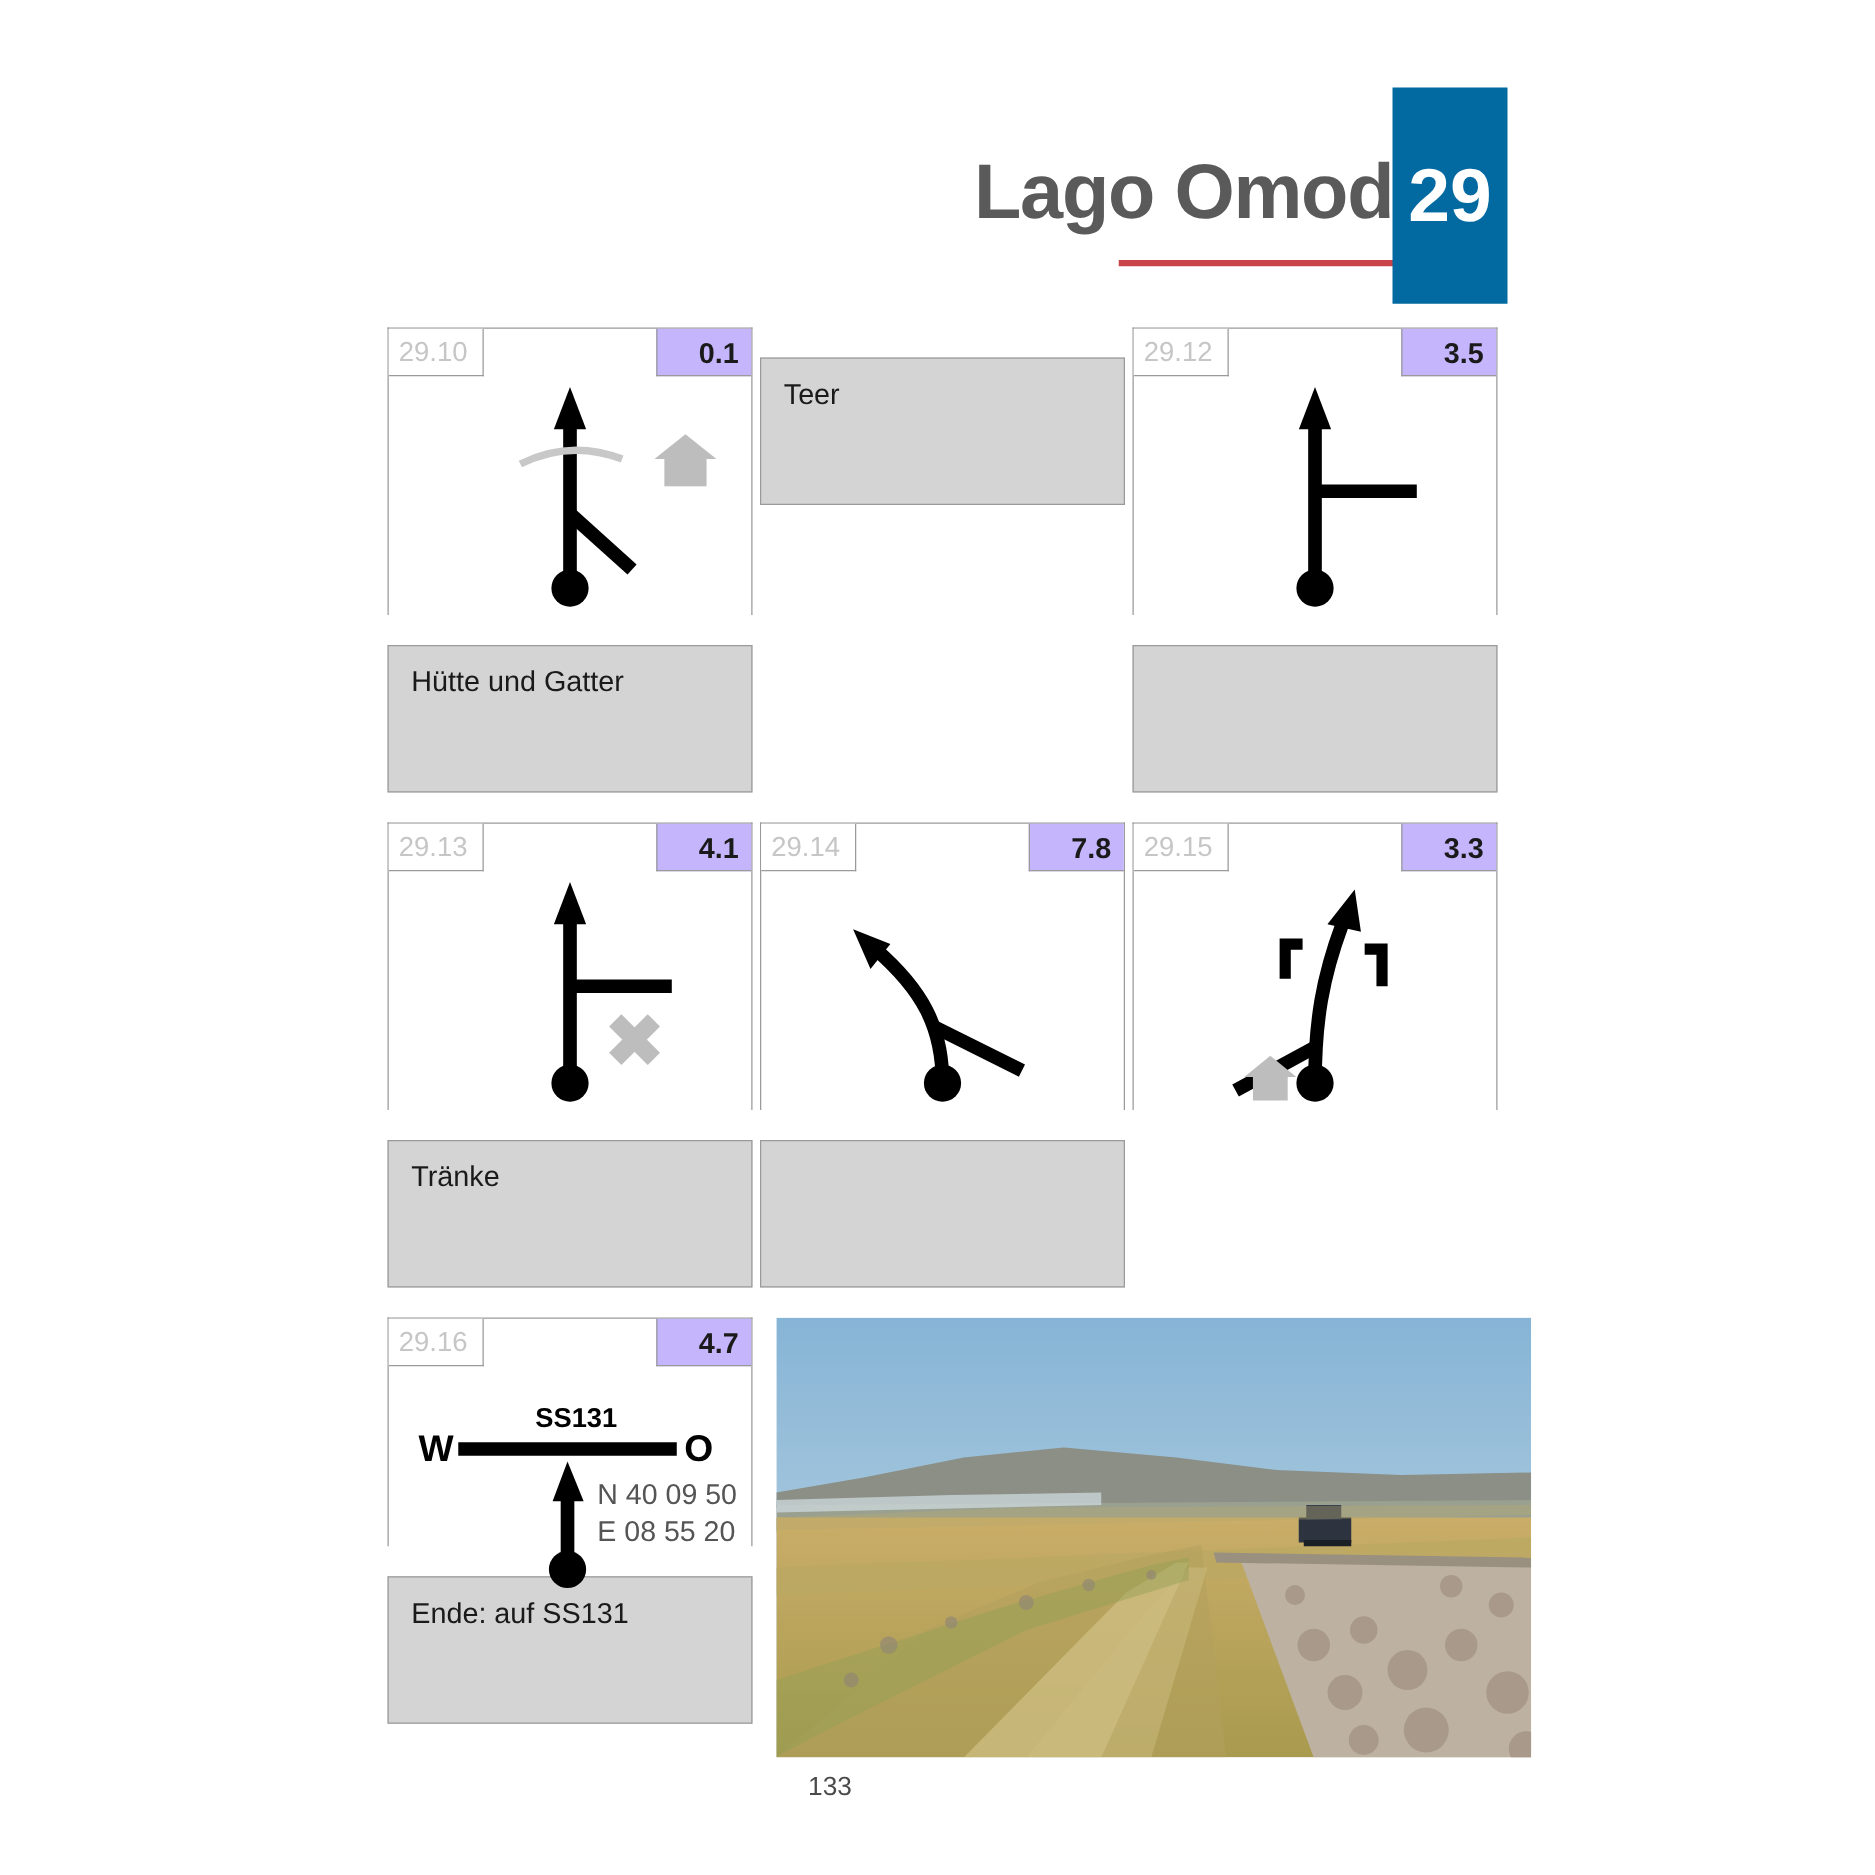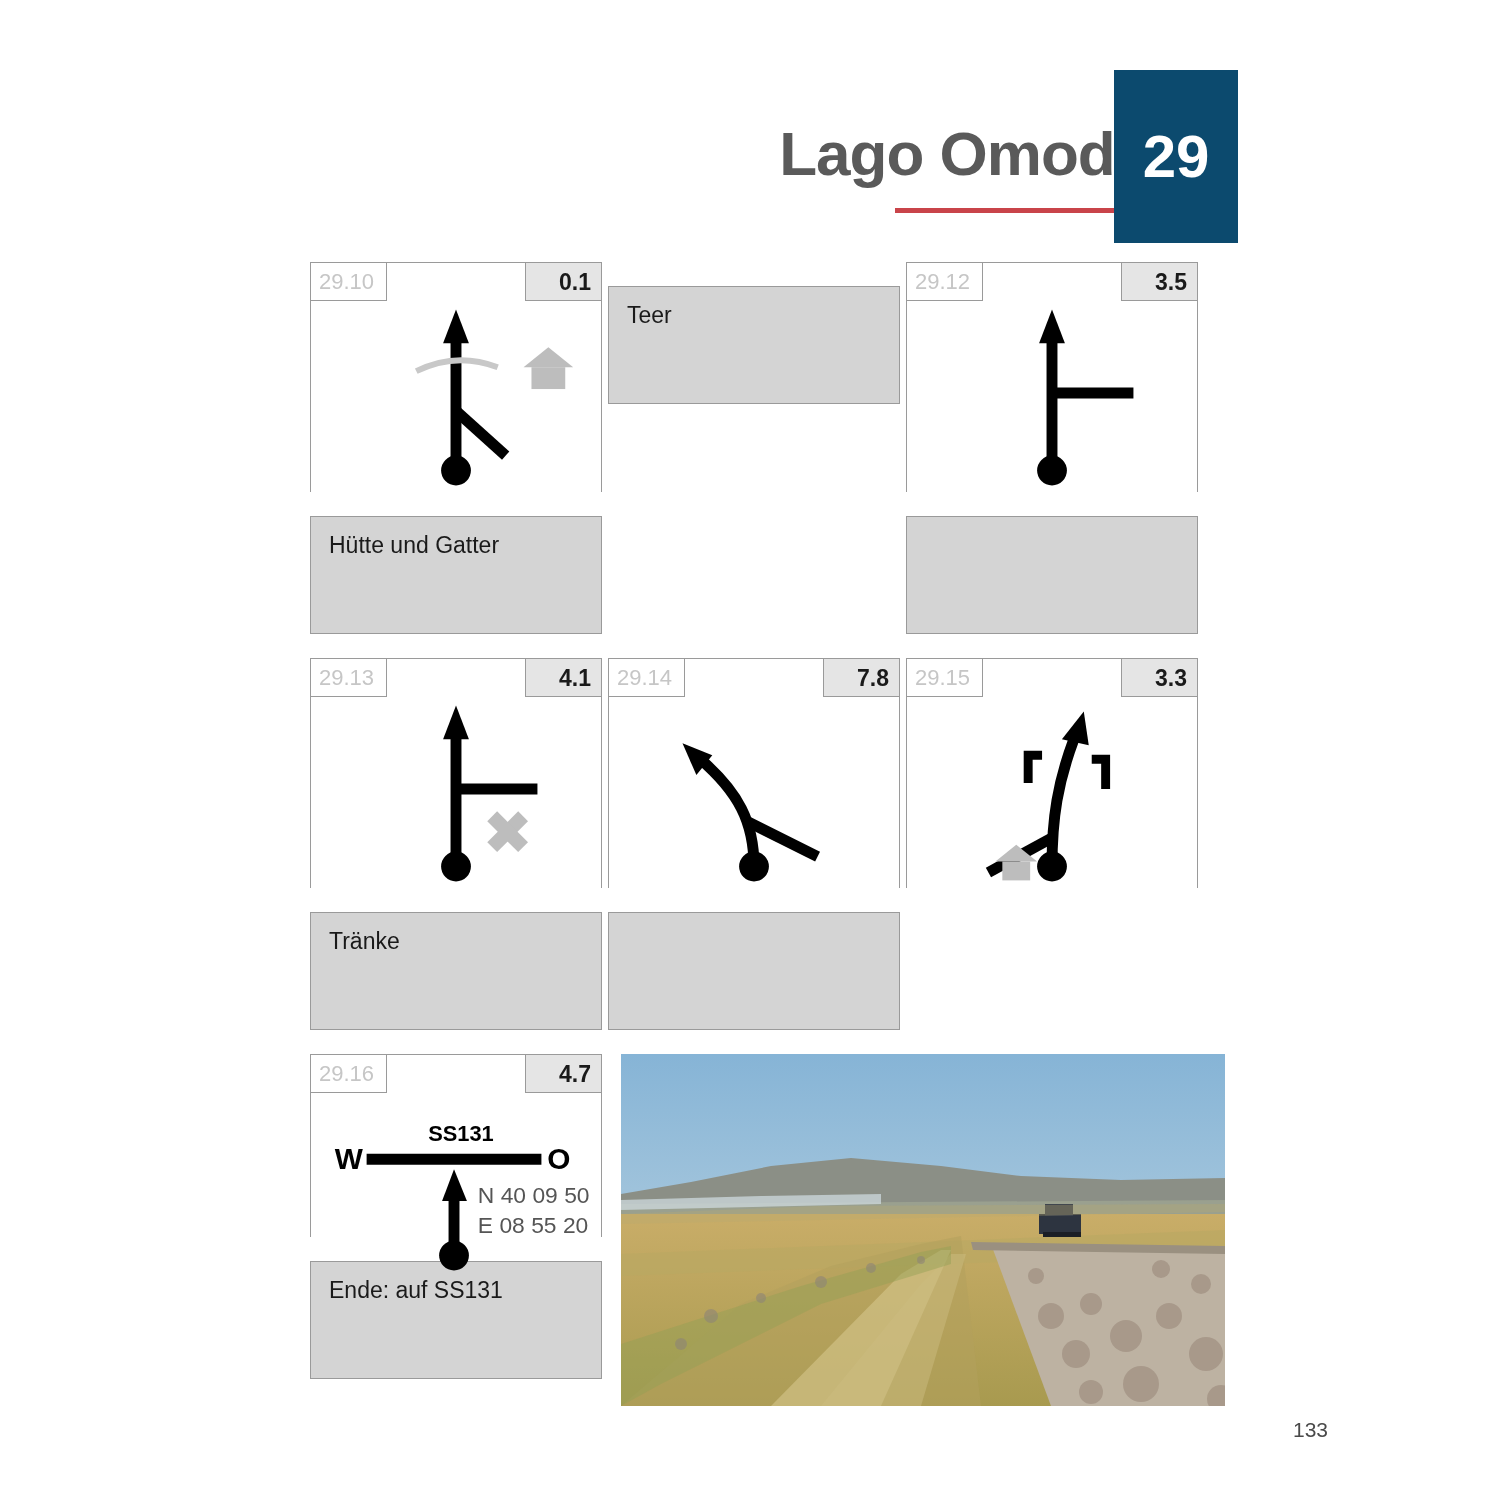--- a/index.html
+++ b/index.html
@@ -39,23 +39,23 @@
     right: 315px;
     top: 138px;
     width: 290px;
     height: 5px;
     background: #c9444a;
   }
   .chapter-badge {
     position: absolute;
     left: 1114px;
     top: 0px;
-    width: 124px;
+    width: 92px;
     height: 173px;
-    background: #0c4a6e;
+    background: #0369a1;
     color: #ffffff;
     font-size: 60px;
     font-weight: bold;
     display: flex;
     align-items: center;
     justify-content: center;
   }
 
   
   .grid {
@@ -105,21 +105,21 @@
     height: 38px;
     line-height: 38px;
     padding: 0 10px;
     box-sizing: border-box;
     border-left: 1px solid #9a9a9a;
     border-bottom: 1px solid #9a9a9a;
     font-size: 23px;
     font-weight: bold;
     color: #1a1a1a;
     text-align: right;
-    background: #e5e5e5;
+    background: #c4b5fd;
   }
   .tile-art {
     position: absolute;
     left: 0;
     top: 38px;
     width: 100%;
     height: 192px;
   }
   .tile-art svg { display: block; width: 100%; height: 100%; }
 
@@ -152,21 +152,21 @@
     border: 0;
   }
   .photo svg { display:block; width:100%; height:100%; }
 
   
   .page-number {
     position: absolute;
     left: 0;
     top: 1418px;
     width: 1328px;
-    text-align: right;
+    text-align: center;
     font-size: 21px;
     color: #4a4a4a;
   }
 </style>
 </head>
 <body>
 
 <div class="header">
   <div class="header-title">Lago Omodeo</div>
   <div class="header-rule"></div>

